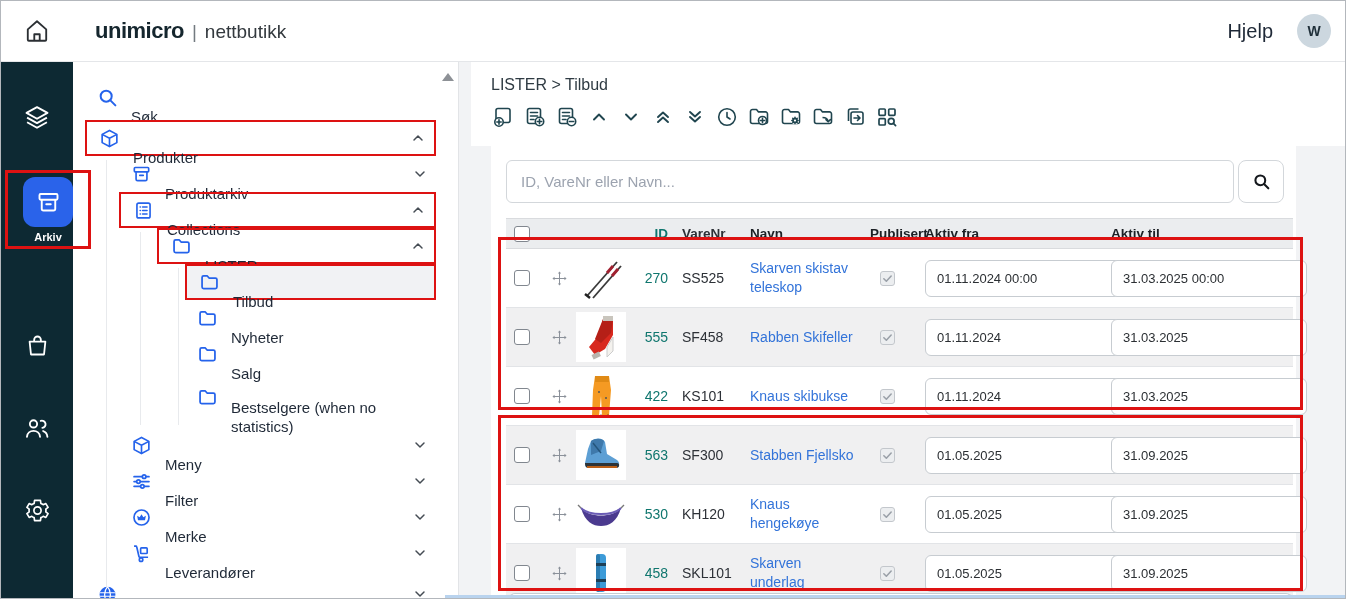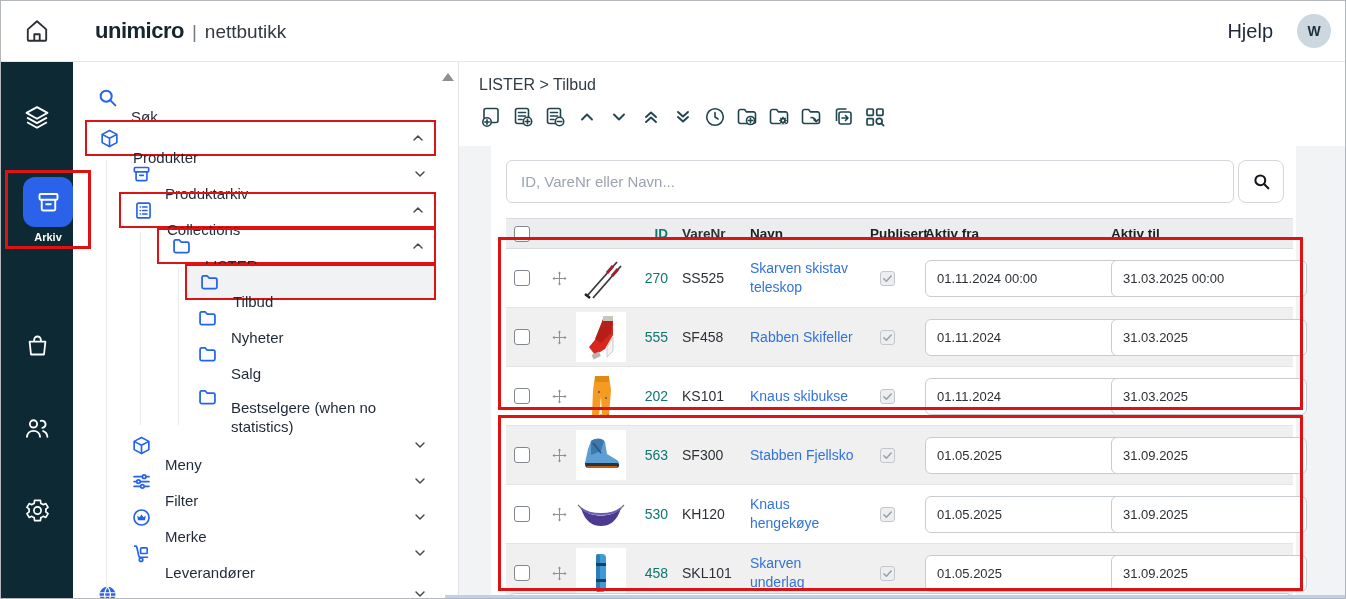--- a/index.html
+++ b/index.html
@@ -42,21 +42,21 @@
   .ann1 { margin-left:46px; padding-left:12px; }
   .ann2 { margin-left:84px; padding-left:12px; }
   .ann3 { margin-left:112px; padding-left:12px; }
   .side-item.selected { background:#f1f2f4; }
   .side-item.two-line { height:50px; }
   .gap-sm { height:5px; }
   .tree-line { position:absolute; width:1px; background:#e8eaed; z-index:0; }
 
   
   .main { position:absolute; top:61px; left:458px; right:0; bottom:0; background:#f2f3f5; }
-  .main-header { position:absolute; top:0; left:0; right:0; height:84px; background:#fff; }
+  .main-header { position:absolute; top:0; left:12px; right:0; height:84px; background:#fff; }
   .breadcrumb { font-size:16px; color:#2f3b43; padding:14px 0 0 20px; }
   .toolbar { display:flex; align-items:center; gap:5px; padding:9px 0 0 18px; color:#20454f; }
   .tb-icon { width:27px; height:27px; display:flex; align-items:center; justify-content:center; cursor:pointer; }
   .tb-icon svg { width:24px; height:24px; }
 
   .main-body { position:absolute; top:84px; left:0; right:0; bottom:0; background:#f2f3f5; }
   .card { position:absolute; top:0; left:32px; width:805px; bottom:-10px; background:#fff; }
   .search-row { display:flex; gap:4px; margin:14px 12px 0 15px; }
   .search-input { flex:1; height:43px; border:1px solid #d3d7db; border-radius:6px; padding:0 14px; font-size:15px; color:#333; font-family:"Liberation Sans", sans-serif; outline:none; }
   .search-input::placeholder { color:#9ca3af; }
@@ -573,21 +573,21 @@
             <div class="prod-img">
                 <svg width="48" height="48" viewBox="0 0 48 48">
                   <path d="M18 4h14l2 14-2 26h-7l-1-20-2 20h-7l1-26Z" fill="#f59a23"></path>
                   <path d="M18 4h14v6H18Z" fill="#e08a15"></path>
                   <path d="m24 42 2 4h-4Z" fill="#222"></path>
                   <path d="m31 42 2 4h-4Z" fill="#222"></path>
                   <circle cx="22" cy="20" r="1" fill="#555"></circle>
                   <circle cx="29" cy="26" r="1" fill="#555"></circle>
                 </svg>
               </div>
-            <div class="cell-id">202</div>
+            <div class="cell-id">422</div>
             <div class="cell-vnr">KS101</div>
             <div class="cell-navn" style="padding:0 14px 0 10px;"><a>Knaus skibukse</a></div>
             <div>
                 <div class="pub-cb">
                   <svg width="11" height="11" viewBox="0 0 24 24" fill="none" stroke="#9aa0a8" stroke-width="3.4" stroke-linecap="round" stroke-linejoin="round">
                     <polyline points="4 12.5 9.5 18 20 6.5"></polyline>
                   </svg>
                 </div>
               </div>
             <div><input class="date-input" type="text" value="01.11.2024" style=""></div>

